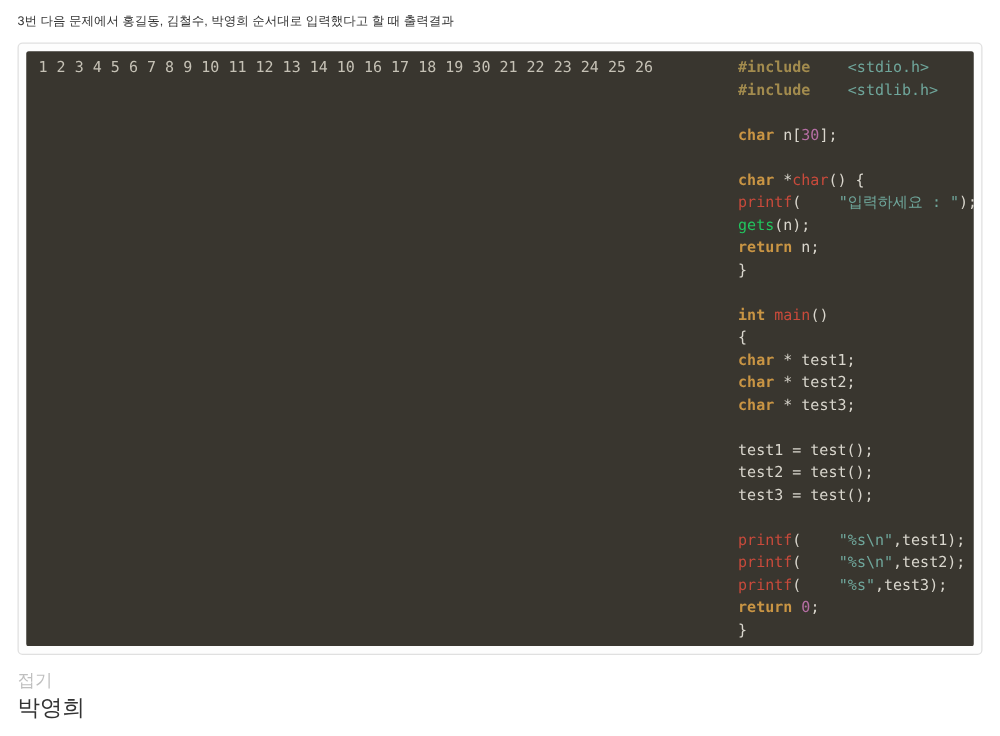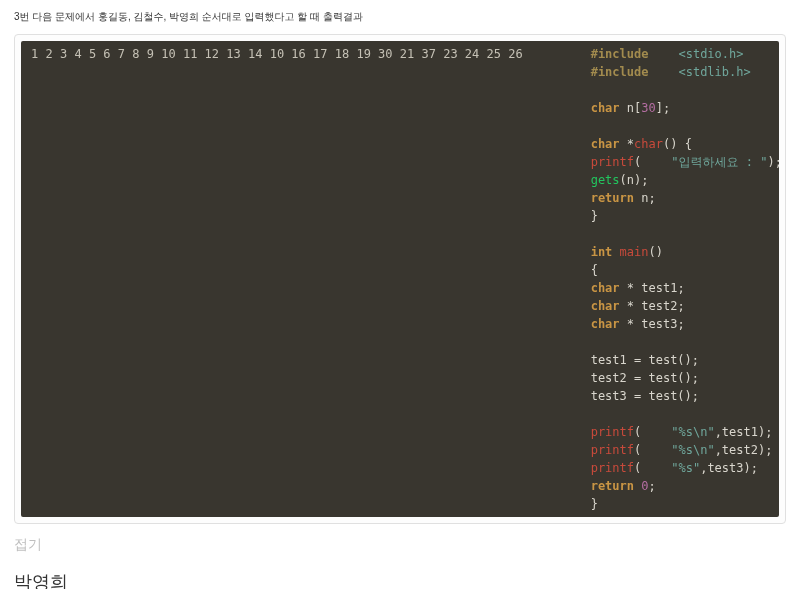--- a/index.html
+++ b/index.html
@@ -48,21 +48,21 @@
   .kw-type { color: #c99544; font-weight: bold; }  
   .kw-fn { color: #c84a3b; }                        
   .str   { color: #6fa69b; margin-left: 30px; }                        
   .num   { color: #b56ea3; }
   .plain { color: #d9d6cd; }
   .faint { color: #22c55e; }
 
   .fold-link {
     color: #bfbfbf;
     font-size: 14px;
-    margin-bottom: 16px;
+    margin-bottom: 0;
   }
   .output-line {
     color: #333;
     font-size: 18px;
     margin: 0 0 8px 0;
   }
 </style>
 </head>
 <body>
 
@@ -84,21 +84,21 @@
 <span>12</span>
 <span>13</span>
 <span>14</span>
 <span>10</span>
 <span>16</span>
 <span>17</span>
 <span>18</span>
 <span>19</span>
 <span>30</span>
 <span>21</span>
-<span>37</span>
+<span>22</span>
 <span>23</span>
 <span>24</span>
 <span>25</span>
 <span>26</span></div>
     <div class="code"><span class="kw-pre">#include</span><span class="str">&lt;stdio.h&gt;</span>
 <span class="kw-pre">#include</span><span class="str">&lt;stdlib.h&gt;</span>
 
 <span class="kw-type">char</span><span class="plain"> n[</span><span class="num">30</span><span class="plain">];</span>
 
 <span class="kw-type">char</span><span class="plain"> *</span><span class="kw-fn">char</span><span class="plain">(</span><span class="plain">)</span><span class="plain"> </span><span class="plain">{</span>

